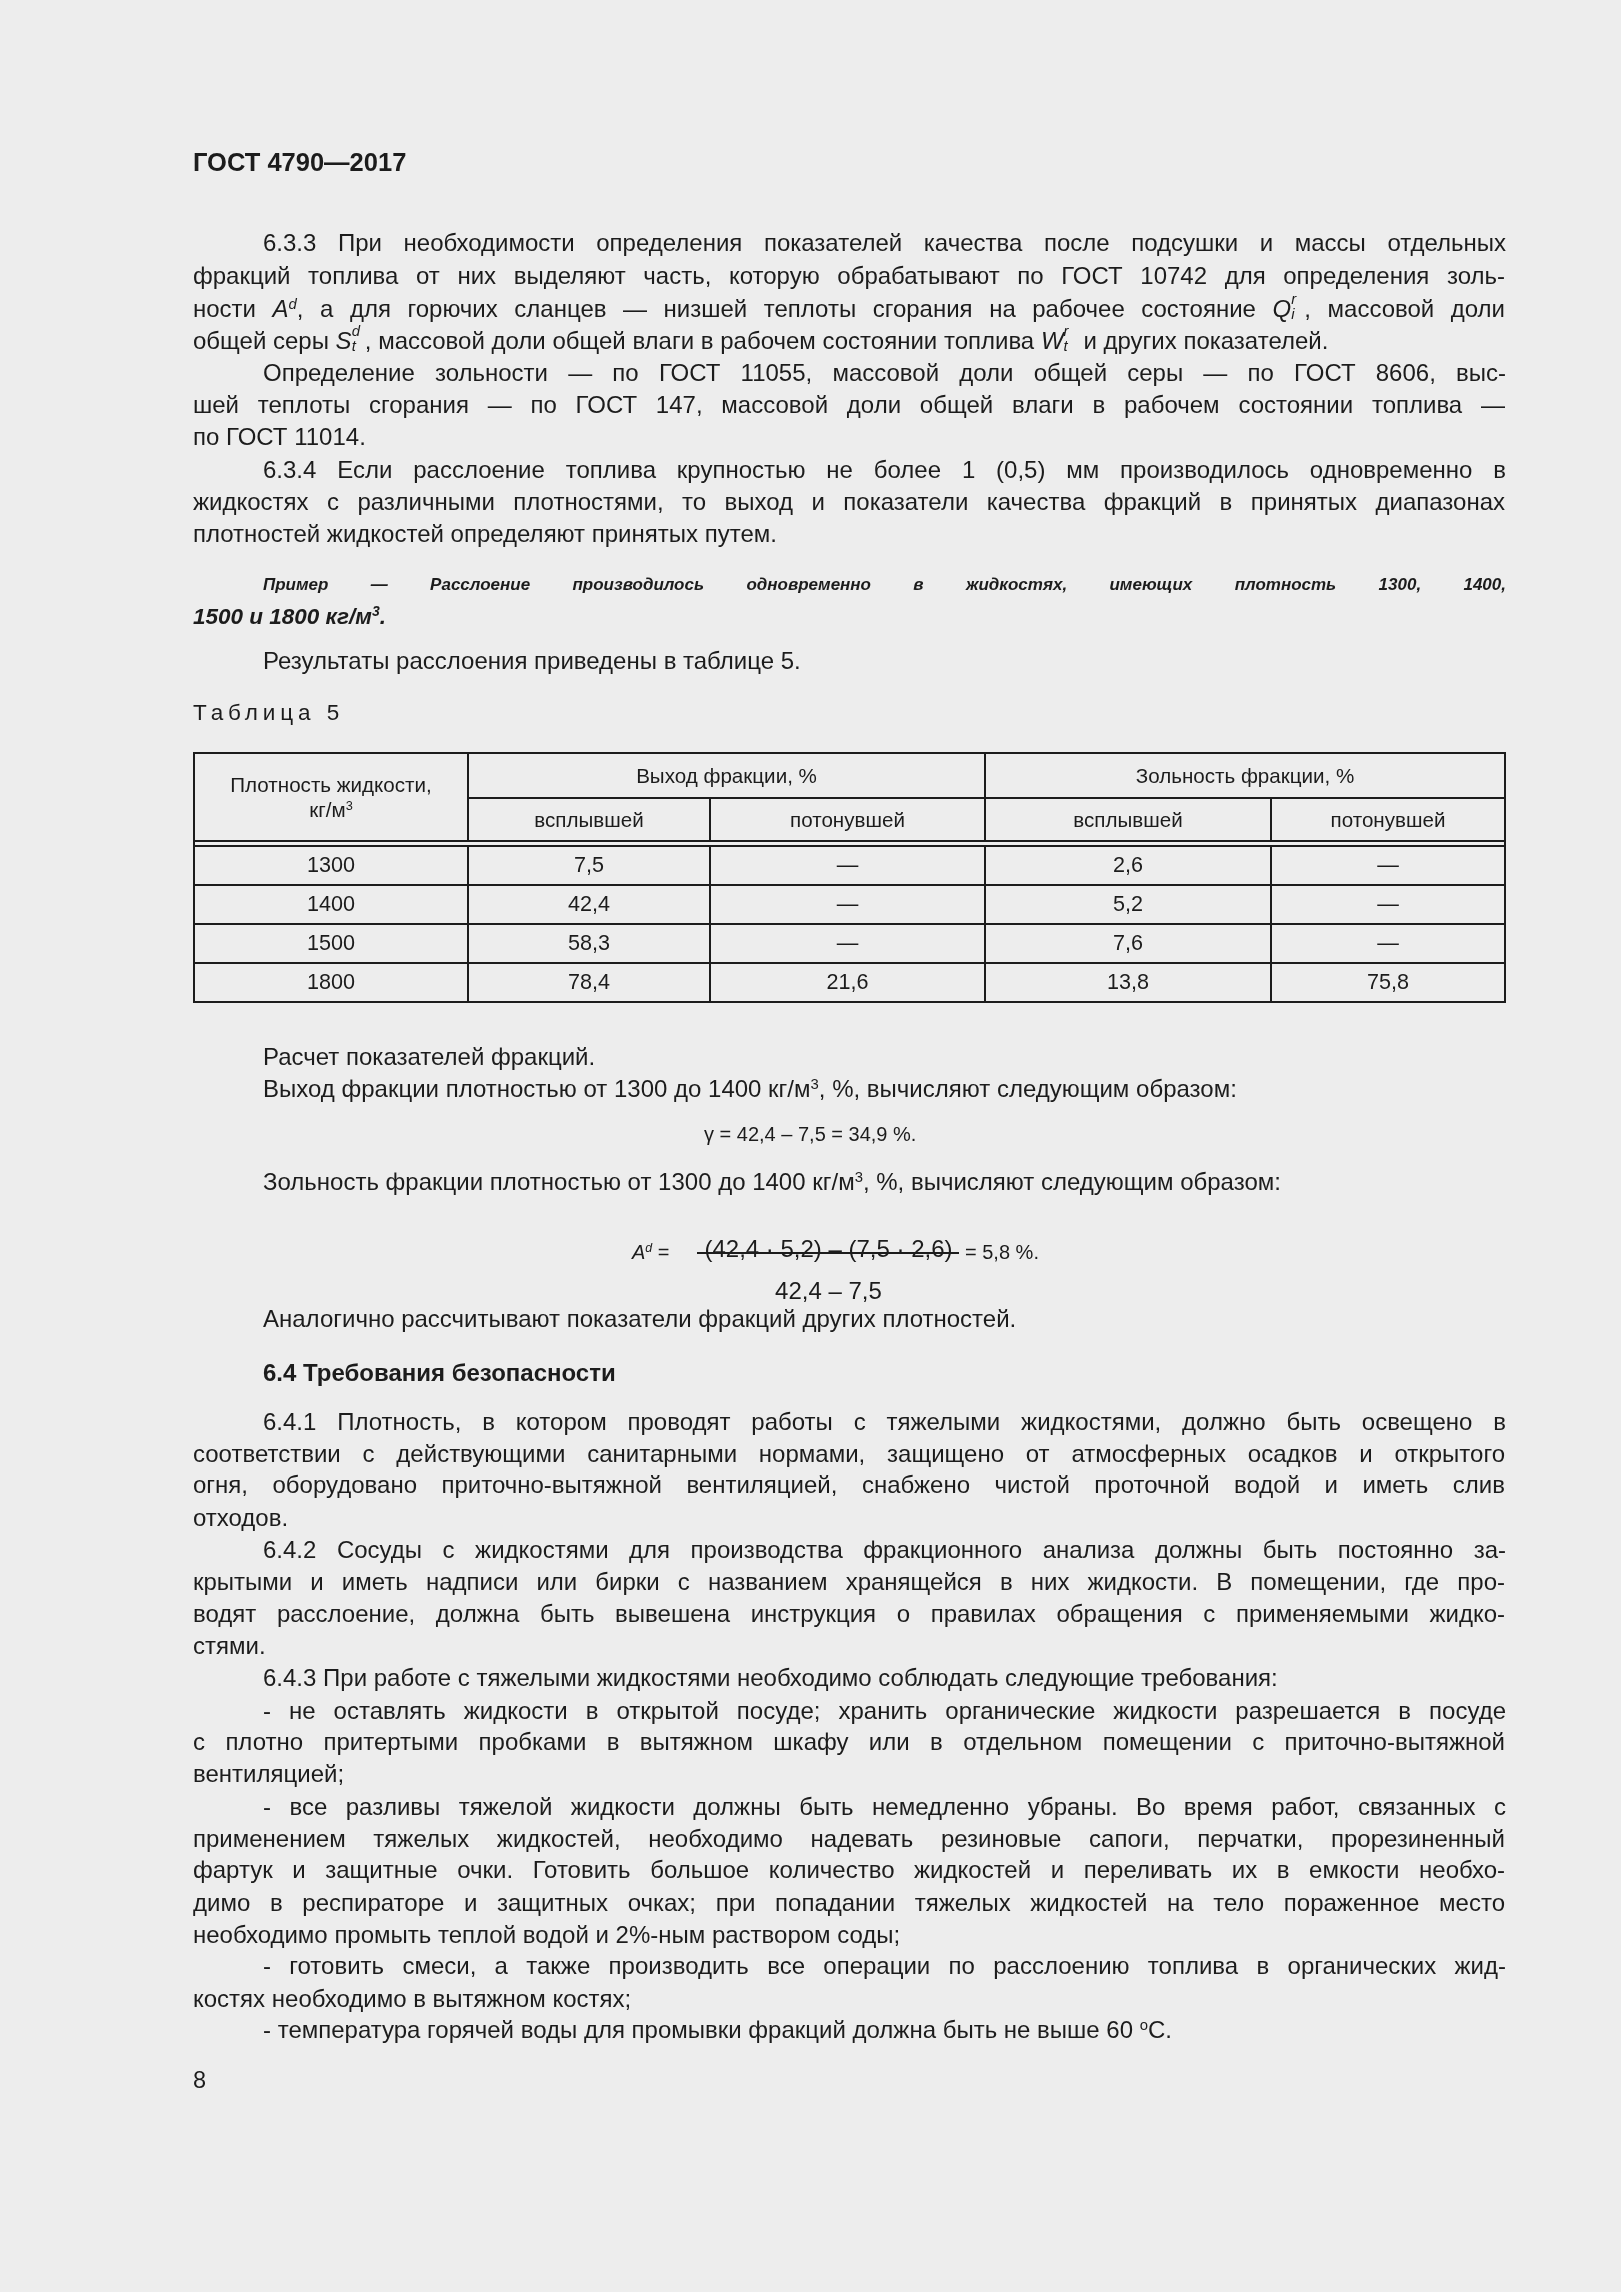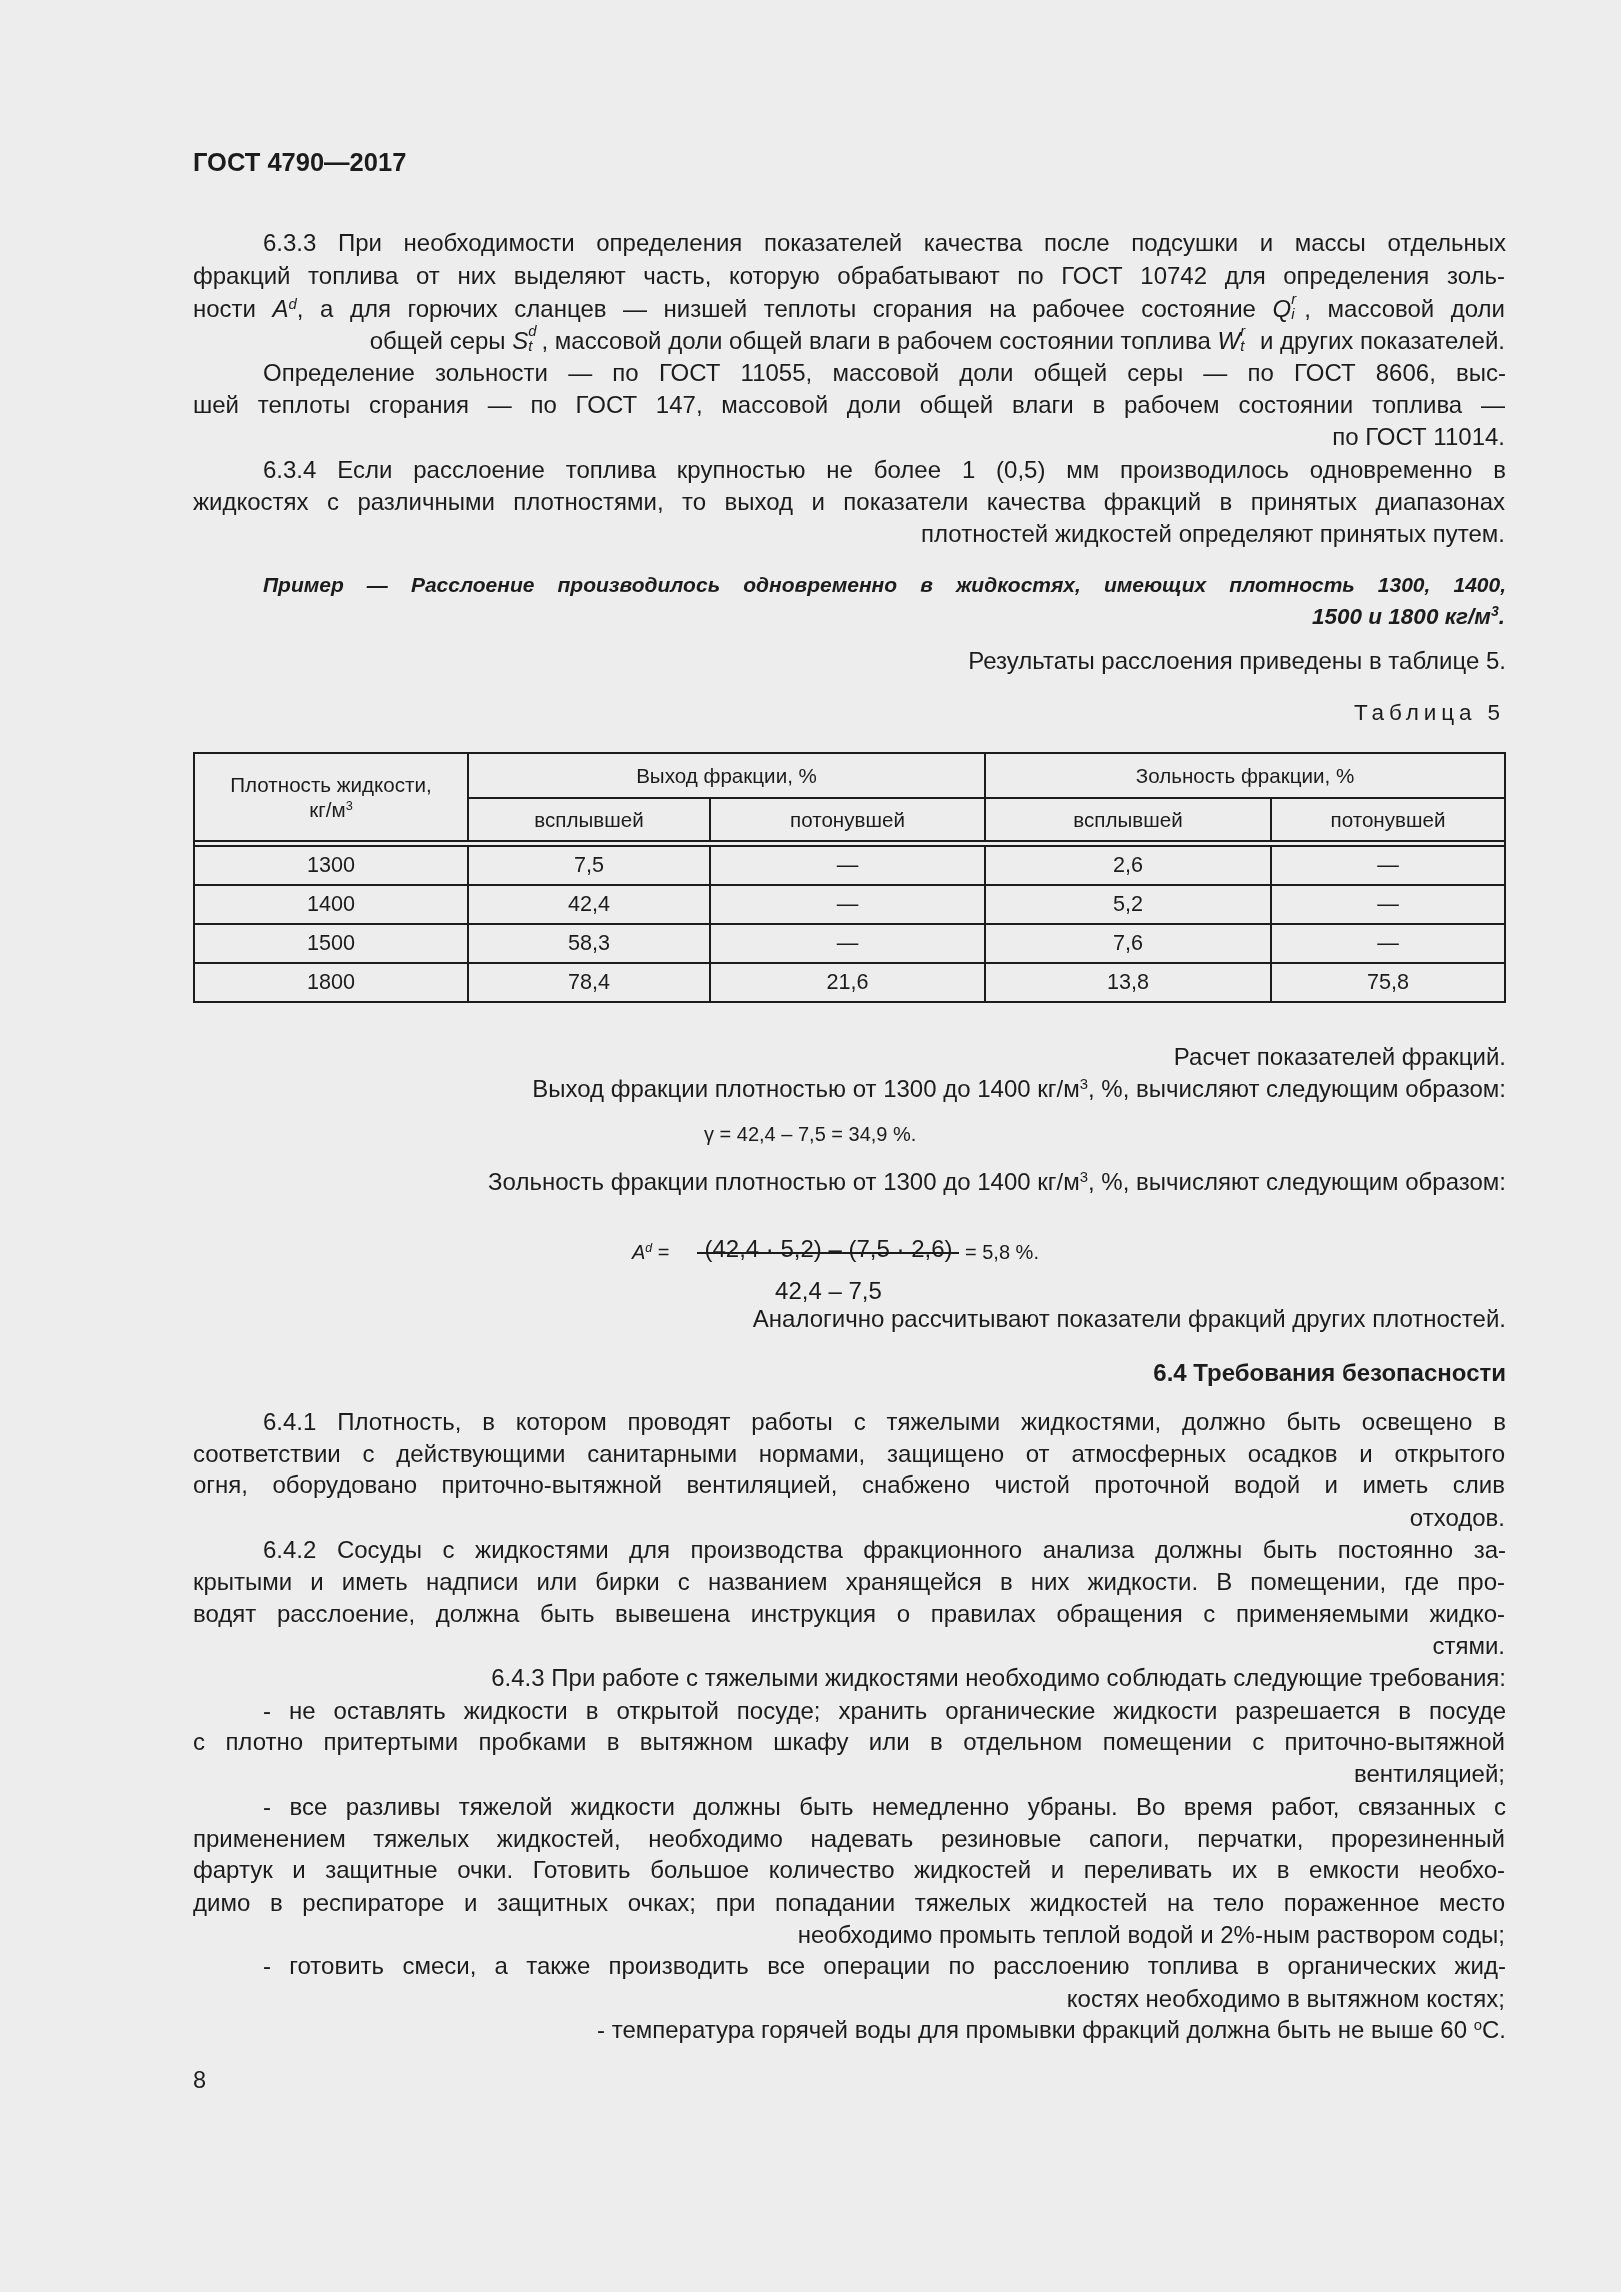--- a/index.html
+++ b/index.html
@@ -1,18 +1,18 @@
 <!DOCTYPE html>
 <html><head>
 <meta charset="utf-8">
 <style>
   html, body { margin:0; padding:0; }
   body { width:1621px; height:2293px; background:#ededed; position:relative; overflow:hidden;
          font-family:"Liberation Sans", sans-serif; color:#1c1c1c; }
-  .ln { position:absolute; left:193px; width:1312px; font-size:24px; line-height:29px; white-space:nowrap;text-align:right; }
+  .ln { position:absolute; left:193px; width:1312px; font-size:24px; line-height:29px; white-space:nowrap; }
   .j { text-align:justify; text-align-last:justify; }
   .ind { left:263px; width:1243px; }
   .hdr { position:absolute; left:193px; top:148px; font-size:25.5px; font-weight:bold; line-height:29px; }
   .it { font-style:italic; font-weight:bold; }
   .bold { font-weight:bold; }
   sup { font-size:0.62em; line-height:0; vertical-align:0.55em; }
   .sub-sup { display:inline-block; position:relative; width:0.55em; height:1em; vertical-align:baseline; }
   .sub-sup .s1 { position:absolute; left:0; top:-0.55em; font-size:0.62em; font-style:italic; }
   .sub-sup .s2 { position:absolute; left:0; top:0.45em; font-size:0.62em; font-style:italic; }
   .var { font-style:italic; }
@@ -46,21 +46,21 @@
   <span>общей серы </span><span class="var">S</span><span class="sub-sup"><span class="s1">d</span><span class="s2">t</span></span><span>, массовой доли общей влаги в рабочем состоянии топлива </span><span class="var">W</span><span class="sub-sup"><span class="s1">r</span><span class="s2">t</span></span><span> и других показателей.</span>
 </div>
 <div class="ln ind j" style="top:358px">Определение зольности — по ГОСТ 11055, массовой доли общей серы — по ГОСТ 8606, выс-</div>
 <div class="ln j" style="top:390px">шей теплоты сгорания — по ГОСТ 147, массовой доли общей влаги в рабочем состоянии топлива —</div>
 <div class="ln" style="top:422px">по ГОСТ 11014.</div>
 
 <div class="ln ind j" style="top:455px">6.3.4 Если расслоение топлива крупностью не более 1 (0,5) мм производилось одновременно в</div>
 <div class="ln j" style="top:487px">жидкостях с различными плотностями, то выход и показатели качества фракций в принятых диапазонах</div>
 <div class="ln" style="top:519px">плотностей жидкостей определяют принятых путем.</div>
 
-<div class="ln ind j it" style="top:570px;font-size:21px">Пример — Расслоение производилось одновременно в жидкостях, имеющих плотность 1300, 1400,</div>
+<div class="ln ind j it" style="top:570px;font-size:17px">Пример — Расслоение производилось одновременно в жидкостях, имеющих плотность 1300, 1400,</div>
 <div class="ln it" style="top:602px;font-size:22.5px"><span>1500 и 1800 кг/м</span><sup>3</sup><span>.</span></div>
 
 <div class="ln ind" style="top:646px">Результаты расслоения приведены в таблице 5.</div>
 
 <div class="ln spaced" style="top:698px;font-size:22.5px">Таблица 5</div>
 
 <table class="t5">
   <colgroup>
     <col style="width:274px">
       <col style="width:242px">

